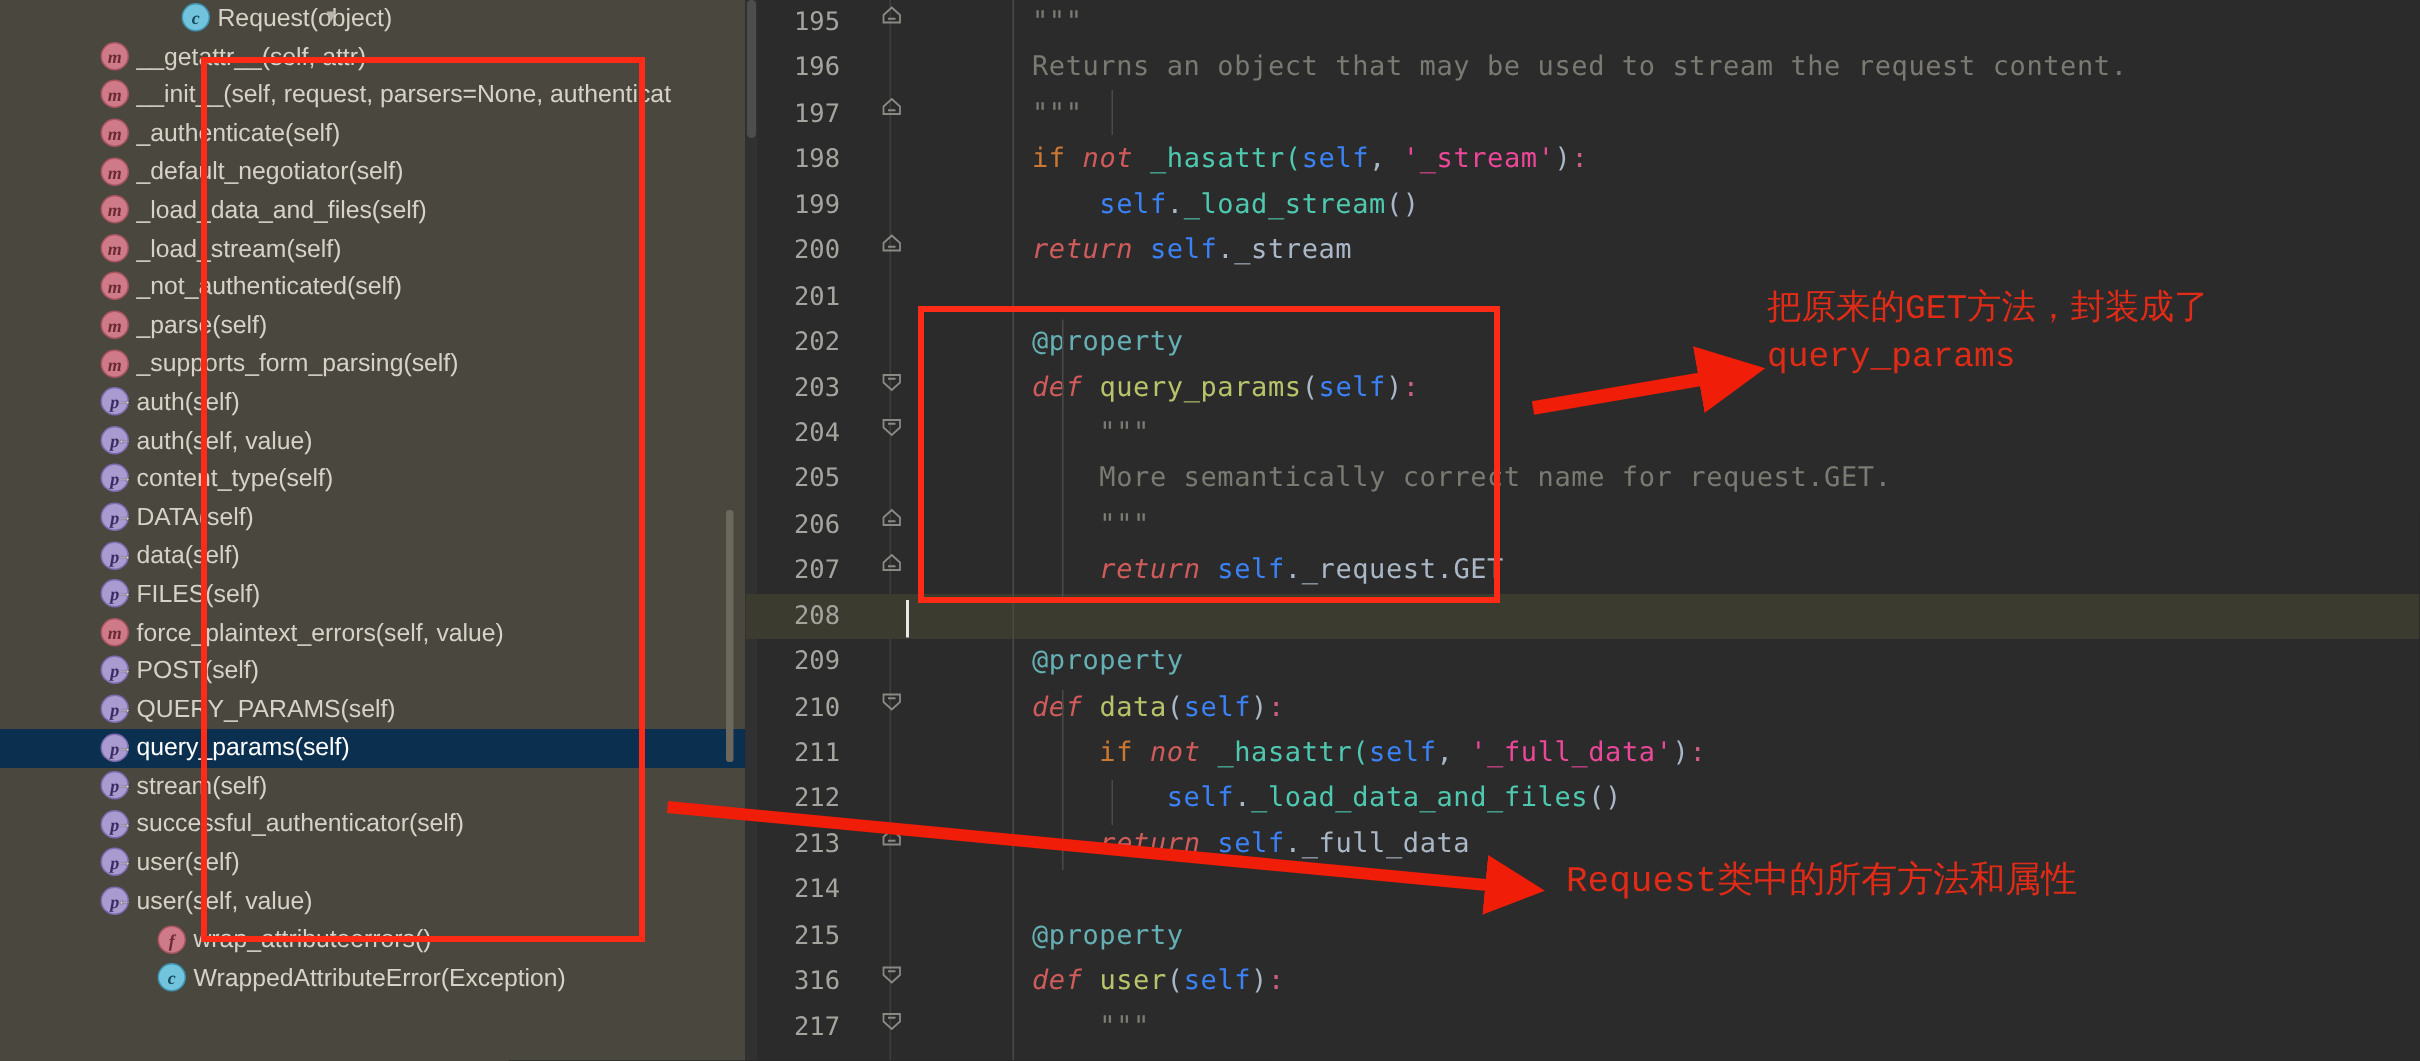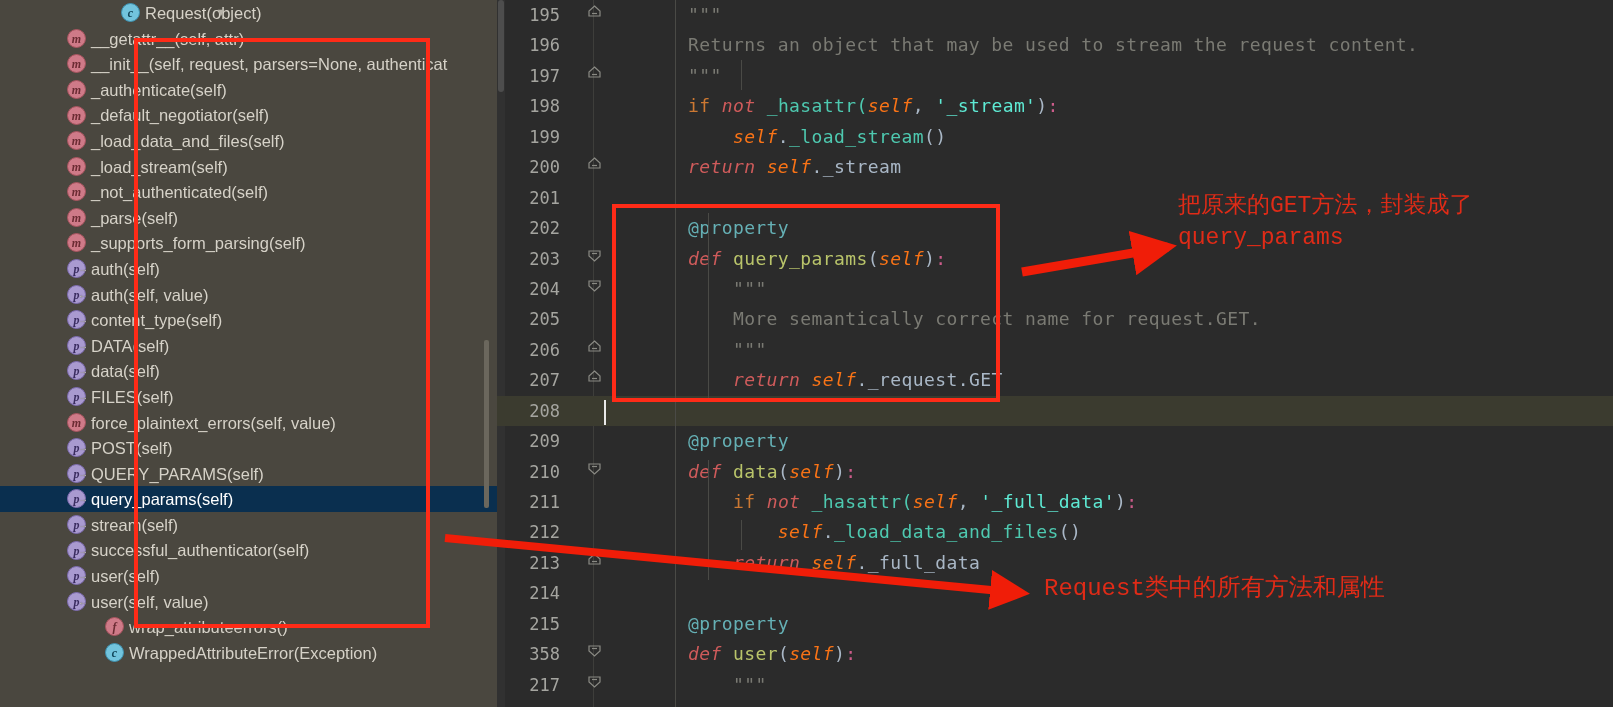--- a/index.html
+++ b/index.html
@@ -89,22 +89,22 @@
   
   .guide{position:absolute;width:1px;background:#4a4a46;}
 
   
   #ed-strip{position:absolute;left:0;top:0;width:8px;height:707px;background:#313131;}
   #ed-strip-sb{position:absolute;left:1px;top:0px;width:6px;height:92px;background:#4d4d4d;border-radius:3px;}
 
   
   .k   {color:#cc7832;}
   .fn  {color:#b9c46a;}
-  .self{color:#f97316;font-style:italic;}
-  .str {color:#5eead4;margin-top:36px;}
+  .self{color:#3b82f6;}
+  .str {color:#ec4899;margin-top:36px;}
   .doc {color:#7a7a73;}
   .pn  {color:#a9b7c6;}
   .at  {color:#65b0b5;}
   .red {color:#cf5b5b;font-style:italic;}
   .teal{color:#4ec9b0;}
   .magenta{color:#cc5c8a;}
 
   
   .anno-box{
     position:absolute;border:4px solid #ff2b17;box-sizing:border-box;
@@ -201,21 +201,21 @@
               <line x1="5" y1="5.5" x2="10" y2="5.5" stroke="#8a8a84" stroke-width="1.2"></line>
             </svg></span><span class="code"><span class="pn">    </span><span class="red">def</span><span class="pn"> </span><span class="fn">data</span><span class="pn">(</span><span class="self">self</span><span class="pn">)</span><span class="magenta">:</span></span></div>
         <div class="ed-line"><span class="gutter-num">211</span><span class="code"><span class="pn">        </span><span class="k">if</span><span class="pn"> </span><span class="red">not</span><span class="teal"> _hasattr(</span><span class="self">self</span><span class="pn">, </span><span class="str">'_full_data'</span><span class="pn">)</span><span class="magenta">:</span></span></div>
         <div class="ed-line"><span class="gutter-num">212</span><span class="code"><span class="pn">            </span><span class="self">self</span><span class="pn">.</span><span class="teal">_load_data_and_files</span><span class="pn">()</span></span></div>
         <div class="ed-line"><span class="gutter-num">213</span><span class="fold"><svg width="15" height="15" viewBox="0 0 15 15">
               <path d="M7.5 2 L13 7 v5 H2 V7 z" fill="none" stroke="#8a8a84" stroke-width="1.2"></path>
               <line x1="5" y1="9.5" x2="10" y2="9.5" stroke="#8a8a84" stroke-width="1.2"></line>
             </svg></span><span class="code"><span class="pn">        </span><span class="red">return</span><span class="pn"> </span><span class="self">self</span><span class="pn">.</span><span class="pn">_full_data</span></span></div>
         <div class="ed-line"><span class="gutter-num">214</span><span class="code"></span></div>
         <div class="ed-line"><span class="gutter-num">215</span><span class="code"><span class="pn">    </span><span class="at">@property</span></span></div>
-        <div class="ed-line"><span class="gutter-num">358</span><span class="fold"><svg width="15" height="15" viewBox="0 0 15 15">
+        <div class="ed-line"><span class="gutter-num">316</span><span class="fold"><svg width="15" height="15" viewBox="0 0 15 15">
               <path d="M2 3 h11 v5 l-5.5 5 L2 8 z" fill="none" stroke="#8a8a84" stroke-width="1.2"></path>
               <line x1="5" y1="5.5" x2="10" y2="5.5" stroke="#8a8a84" stroke-width="1.2"></line>
             </svg></span><span class="code"><span class="pn">    </span><span class="red">def</span><span class="pn"> </span><span class="fn">user</span><span class="pn">(</span><span class="self">self</span><span class="pn">)</span><span class="magenta">:</span></span></div>
         <div class="ed-line"><span class="gutter-num">217</span><span class="fold"><svg width="15" height="15" viewBox="0 0 15 15">
               <path d="M2 3 h11 v5 l-5.5 5 L2 8 z" fill="none" stroke="#8a8a84" stroke-width="1.2"></path>
               <line x1="5" y1="5.5" x2="10" y2="5.5" stroke="#8a8a84" stroke-width="1.2"></line>
             </svg></span><span class="code"><span class="pn">        </span><span class="doc">"""</span></span></div>
       </div>
 
     <div class="guide" style="left:178px;top:0;height:707px;"></div>

